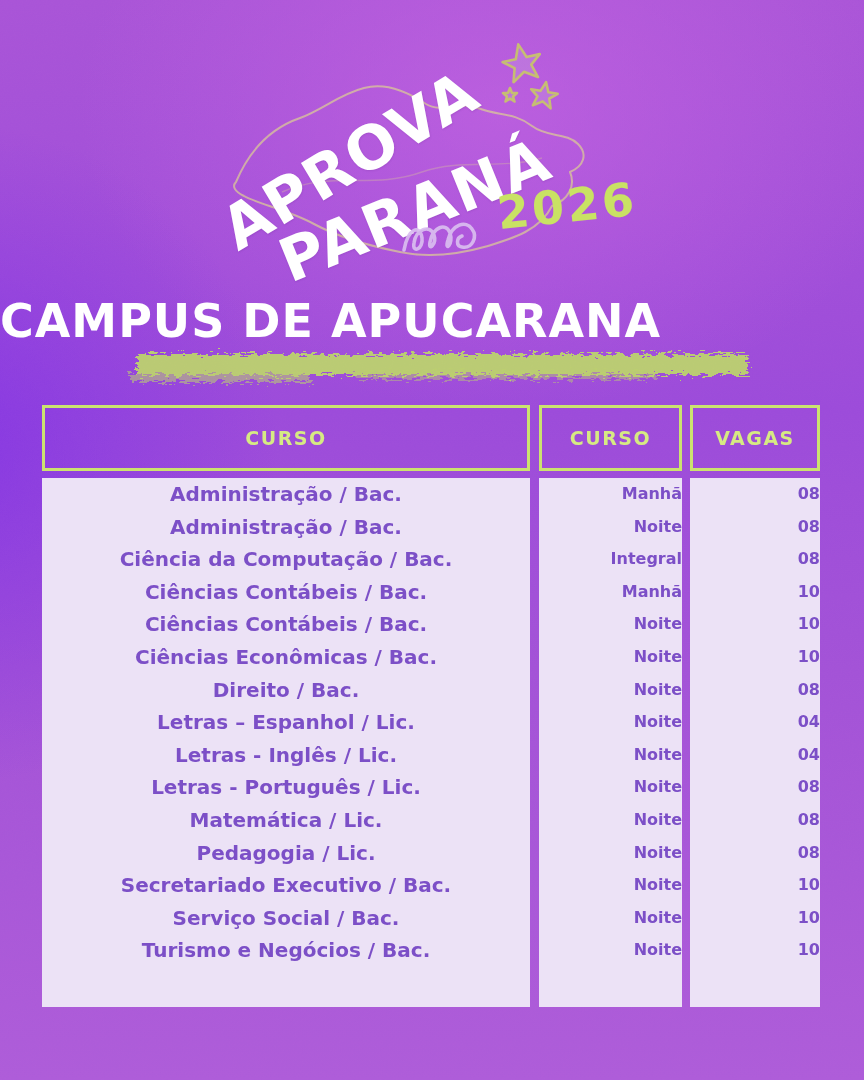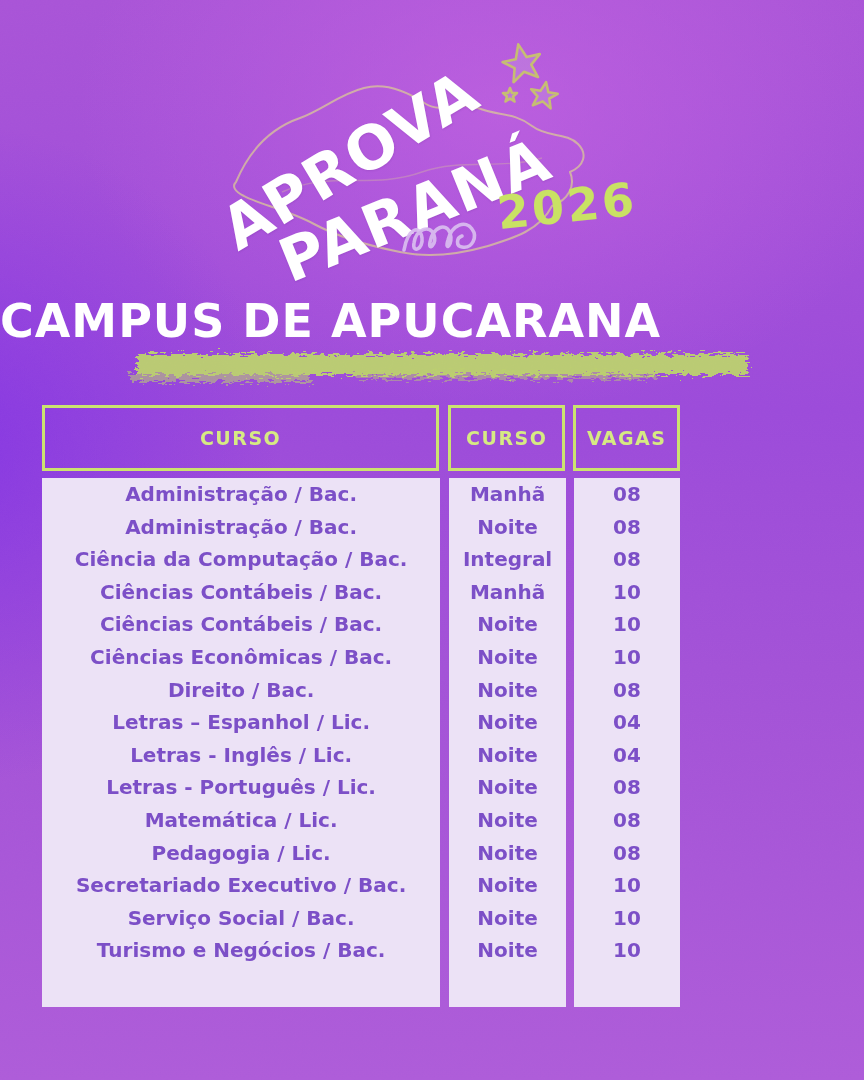--- a/index.html
+++ b/index.html
@@ -33,21 +33,21 @@
 
   
   .campus-title {
     position:absolute; top:294px; left:0; width:100%;
     text-align:left; color:#ffffff; font-weight:bold;
     font-size:46px; letter-spacing:1px; white-space:nowrap;
   }
   .chalk-underline { position:absolute; left:116px; top:344px; }
 
   
-  .table-wrap { position:absolute; left:42px; top:405px; width:638px; }
+  .table-wrap { position:absolute; left:42px; top:405px; width:778px; }
   .col-curso { width:488px; }
   .col-turno { width:143px; }
   .col-vagas { width:130px; }
 
   .table-header { display:flex; gap:8px; height:66px; }
   .table-header .col-turno { margin-left:1px; }
   .header-box {
     border:3px solid #cbe36e; display:flex; align-items:center; justify-content:center;
     color:#d6ea82; font-weight:bold; font-size:19px; letter-spacing:1.5px;
   }
@@ -56,21 +56,21 @@
   .table-body .col-turno { margin-left:1px; }
   .body-col {
     background:#ece2f6; 
     display:flex; flex-direction:column; align-items:stretch;
   }
   .cell {
     height:32.6px; line-height:32.6px; text-align:center;
     color:#7b4ec7; font-weight:bold; font-size:20px; white-space:nowrap;
   }
   .col-curso .cell { font-size:20px; }
-  .col-turno .cell, .col-vagas .cell { font-size:20px; }
+  .col-turno .cell, .col-vagas .cell { font-size:16px;text-align:right; }
 </style>
 </head>
 <body>
 
 <div class="poster">
 
   <svg class="map-outline" width="380" height="192" viewBox="0 0 380 192">
     <path d="M14,108 C30,70 55,52 78,44 C100,36 118,20 142,14 C164,8 186,18 204,30
              C220,40 238,26 256,34 C276,42 292,38 310,52 C326,64 344,58 356,70
              C366,80 362,92 348,98 C354,112 346,126 330,132 C318,156 292,164 266,172

